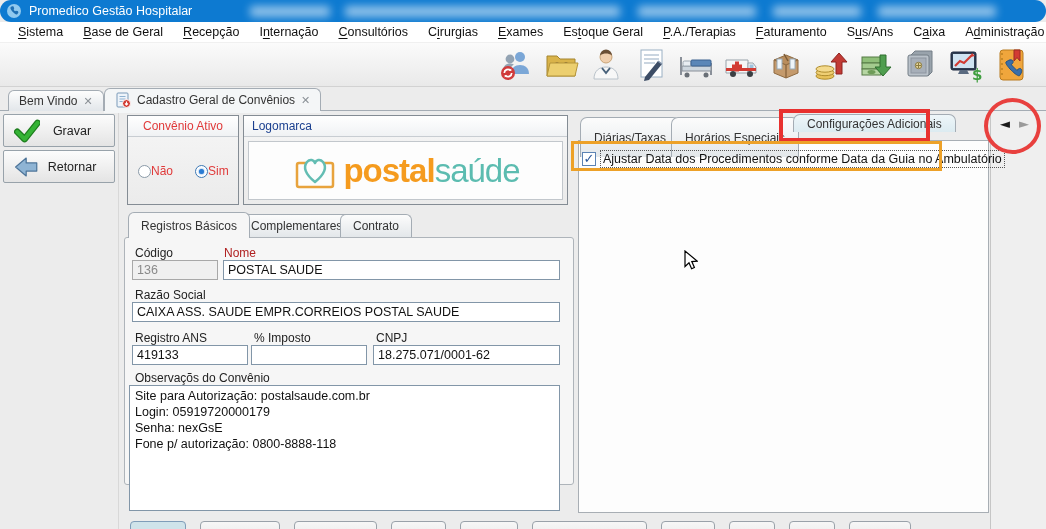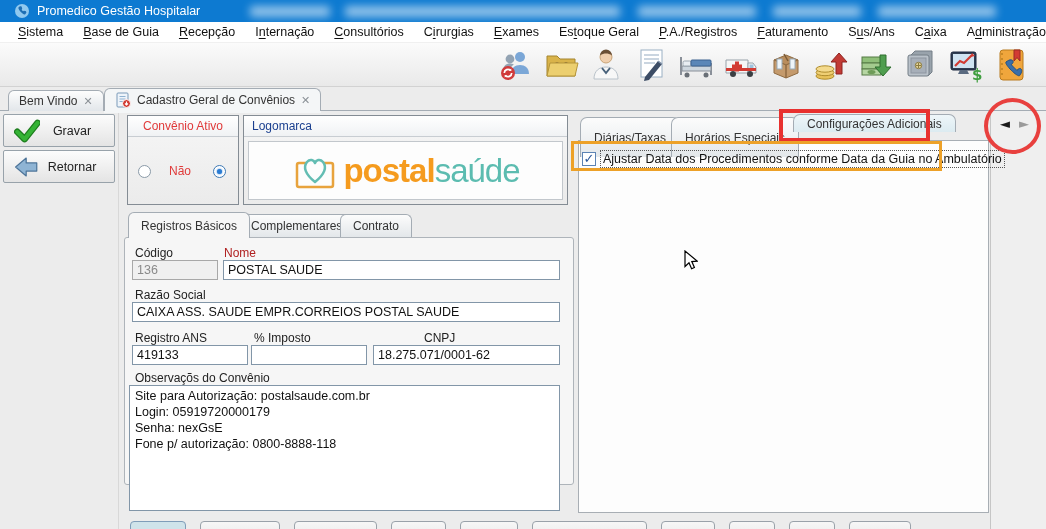--- a/index.html
+++ b/index.html
@@ -5,21 +5,21 @@
   * { margin:0; padding:0; box-sizing:border-box; }
   html,body { background:#d7d7d7; }
   #app {
     position:relative; width:1046px; height:529px; overflow:hidden;
     font-family:"Liberation Sans","DejaVu Sans",sans-serif;
     font-size:12px; color:#1a1a1a; background:#ececec;
     -webkit-font-smoothing:antialiased;
   }
   
   .titlebar { position:absolute; left:0; top:0; width:1046px; height:22px;
-    background:#0d7ad1; display:flex; align-items:center; padding-left:14px; }
+    background:#0d7ad1; display:flex; align-items:center; padding-left:6px;border-radius:11px; }
   .titlebar .app-ico { width:16px; height:16px; margin-right:7px; flex:none; }
   .titlebar .title { color:#fff; font-size:12.5px; }
   .blur-blob { position:absolute; top:6px; height:11px; border-radius:3px;
     background:rgba(255,255,255,0.55); filter:blur(4px); }
   
   .menubar { position:absolute; left:0; top:22px; width:1046px; height:21px;
     background:#ffffff; display:flex; align-items:center; padding-left:8px;
     font-size:12.5px; color:#111; border-bottom:1px solid #f0f0f0; }
   .menu-item { padding:2px 10px; cursor:default; white-space:nowrap; }
   .menu-item u { text-underline-offset:2px; }
@@ -45,21 +45,21 @@
     border-radius:2px; display:flex; align-items:center; padding:0 10px; cursor:pointer; }
   .side-btn .lbl { flex:1; text-align:center; font-size:12.5px; color:#222; }
   
   .groupbox { position:absolute; border:1px solid #848c94; background:linear-gradient(#f6f6f6,#ebebeb); }
   .groupbox .gb-title { height:21px; background:linear-gradient(#ffffff,#f0f2f4);
     border-bottom:1px solid #c8cdd2; display:flex; align-items:center; padding:8px 8px; font-size:12px; }
   .gb-red { color:#e03a3a; justify-content:center; }
   .gb-blue { color:#1a3f8f; }
   
   .radio-row { position:absolute; left:10px; top:48px; display:flex; gap:22px; }
-  .radio { display:flex; align-items:center; gap:18px; color:#e03a3a; cursor:pointer; }
+  .radio { display:flex; align-items:center; gap:0; color:#e03a3a; cursor:pointer; }
   .radio .circ { width:13px; height:13px; border-radius:50%; background:#fff;
     border:1px solid #8a9aa8; position:relative; }
   .radio .circ.sel { border-color:#3c78b4; }
   .radio .circ.sel::after { content:""; position:absolute; left:3px; top:3px; width:5px; height:5px;
     border-radius:50%; background:#2b7cd3; box-shadow:0 0 2px #2b7cd3; }
   
   .logo-box { position:absolute; left:4px; top:25px; width:315px; height:59px;
     background:#fdfdfd; border:1px solid #c2c7cc; display:flex; align-items:center; justify-content:center; }
   .logo-wrap { display:flex; align-items:center; }
   .logo-text-bold { font-size:33px; font-weight:bold; color:#f59b1e; letter-spacing:-1px; }
@@ -134,28 +134,28 @@
     <span class="title">Promedico Gestão Hospitalar</span>
     <div class="blur-blob" style="left:250px;width:80px;"></div>
     <div class="blur-blob" style="left:345px;width:275px;"></div>
     <div class="blur-blob" style="left:638px;width:118px;"></div>
     <div class="blur-blob" style="left:773px;width:88px;"></div>
     <div class="blur-blob" style="left:878px;width:118px;"></div>
   </div>
 
   <div class="menubar">
     <span class="menu-item"><span></span><u>S</u><span>istema</span></span>
-    <span class="menu-item"><span></span><u>B</u><span>ase de Guia</span></span>
+    <span class="menu-item"><span></span><u>B</u><span>ase de Geral</span></span>
     <span class="menu-item"><span></span><u>R</u><span>ecepção</span></span>
     <span class="menu-item"><span>I</span><u>n</u><span>ternação</span></span>
     <span class="menu-item"><span></span><u>C</u><span>onsultórios</span></span>
     <span class="menu-item"><span>C</span><u>i</u><span>rurgias</span></span>
     <span class="menu-item"><span></span><u>E</u><span>xames</span></span>
     <span class="menu-item"><span>Es</span><u>t</u><span>oque Geral</span></span>
-    <span class="menu-item"><span></span><u>P</u><span>.A./Registros</span></span>
+    <span class="menu-item"><span></span><u>P</u><span>.A./Terapias</span></span>
     <span class="menu-item"><span></span><u>F</u><span>aturamento</span></span>
     <span class="menu-item"><span>S</span><u>u</u><span>s/Ans</span></span>
     <span class="menu-item"><span>C</span><u>a</u><span>ixa</span></span>
     <span class="menu-item"><span>A</span><u>d</u><span>ministração</span></span>
 
   </div>
 
   <div class="toolbar">
     <div class="icons">
       <svg class="tool-ico" viewBox="0 0 36 36">
@@ -324,21 +324,21 @@
     <span class="fld-label red" style="left:99px; top:8px;">Nome</span>
     <input class="fld" style="left: 98px; top: 22px; width: 337px;" value="POSTAL SAUDE">
 
     <span class="fld-label" style="left:10px; top:50px;">Razão Social</span>
     <input class="fld" style="left: 7px; top: 64px; width: 428px;" value="CAIXA ASS. SAUDE EMPR.CORREIOS POSTAL SAUDE">
 
     <span class="fld-label" style="left:10px; top:93px;">Registro ANS</span>
     <input class="fld" style="left: 7px; top: 107px; width: 116px;" value="419133">
     <span class="fld-label" style="left:129px; top:93px;">% Imposto</span>
     <input class="fld" style="left: 126px; top: 107px; width: 116px;" value="">
-    <span class="fld-label" style="left:251px; top:93px;margin-left:48px;">CNPJ</span>
+    <span class="fld-label" style="left:251px; top:93px;">CNPJ</span>
     <input class="fld" style="left: 248px; top: 107px; width: 187px;" value="18.275.071/0001-62">
 
     <span class="fld-label" style="left:10px; top:133px;">Observaçõs do Convênio</span>
     <div class="obs-area">Site para Autorização: postalsaude.com.br
 Login: 05919720000179
 Senha: nexGsE
 Fone p/ autorização: 0800-8888-118</div>
   </div>
 
   <div class="right-page"></div>

